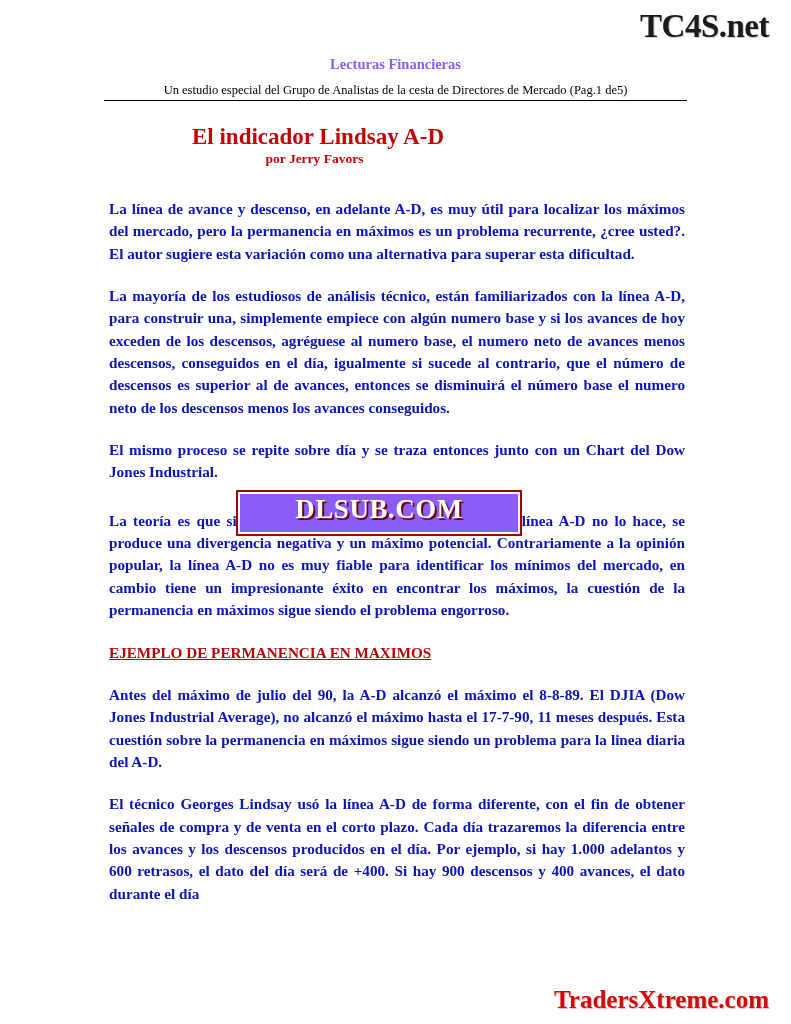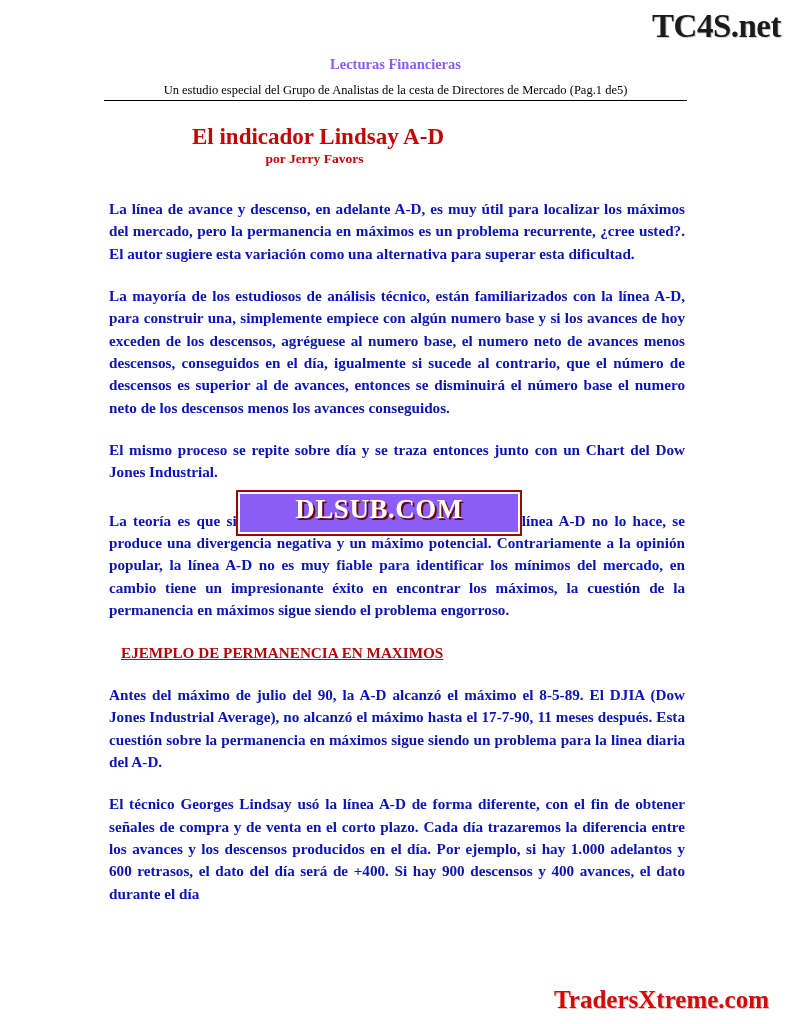--- a/index.html
+++ b/index.html
@@ -17,21 +17,21 @@
   .page {
     position: relative;
     width: 791px;
     height: 1024px;
     box-sizing: border-box;
   }
   
   .wm-top {
     position: absolute;
     top: 8px;
-    right: 10px;
+    right: 22px;
     font-family: "Liberation Serif", serif;
     font-weight: bold;
     font-size: 33px;
     color: #1b1b1b;
     letter-spacing: -0.5px;
     text-shadow: 1px 1px 0 #cfcfcf;
   }
   
   .hdr {
     position: absolute;
@@ -94,21 +94,20 @@
     line-height: 1.47;
     color: #0b14b4;
     text-align: justify;
   }
   .body p.section {
     color: #b30606;
     text-decoration: underline;
     text-align: left;
     margin-bottom: 20px;
     font-size: 15.2px;
-    margin-left: 12px;
   }
   .body p.tight {
     margin-bottom: 16px;
   }
   
   .stamp {
     position: absolute;
     top: 492px;
     left: 238px;
     width: 278px;
@@ -156,21 +155,21 @@
 
   <div class="doc-title">El indicador Lindsay A-D</div>
   <div class="doc-author">por Jerry Favors</div>
 
   <div class="body">
     <p>La línea de avance y descenso, en adelante A-D, es muy útil para localizar los máximos del mercado, pero la permanencia en máximos es un problema recurrente, ¿cree usted?. El autor sugiere esta variación como una alternativa para superar esta dificultad.</p>
     <p>La mayoría de los estudiosos de análisis técnico, están familiarizados con la línea A-D, para construir una, simplemente empiece con algún numero base y si los avances de hoy exceden de los descensos, agréguese al numero base, el numero neto de avances menos descensos, conseguidos en el día, igualmente si sucede al contrario, que el número de descensos es superior al de avances, entonces se disminuirá el número base el numero neto de los descensos menos los avances conseguidos.</p>
     <p class="tight">El mismo proceso se repite sobre día y se traza entonces junto con un Chart del Dow Jones Industrial.</p>
     <p style="margin-top:26px">La teoría es que si el DJ alcanza un nuevo máximo pero la línea A-D no lo hace, se produce una divergencia negativa y un máximo potencial. Contrariamente a la opinión popular, la línea A-D no es muy fiable para identificar los mínimos del mercado, en cambio tiene un impresionante éxito en encontrar los máximos, la cuestión de la permanencia en máximos sigue siendo el problema engorroso.</p>
     <p class="section">EJEMPLO DE PERMANENCIA EN MAXIMOS</p>
-    <p>Antes del máximo de julio del 90, la A-D alcanzó el máximo el 8-5-89. El DJIA (Dow Jones Industrial Average), no alcanzó el máximo hasta el 17-7-90, 11 meses después. Esta cuestión sobre la permanencia en máximos sigue siendo un problema para la linea diaria del A-D.</p>
+    <p>Antes del máximo de julio del 90, la A-D alcanzó el máximo el 8-8-89. El DJIA (Dow Jones Industrial Average), no alcanzó el máximo hasta el 17-7-90, 11 meses después. Esta cuestión sobre la permanencia en máximos sigue siendo un problema para la linea diaria del A-D.</p>
     <p>El técnico Georges Lindsay usó la línea A-D de forma diferente, con el fin de obtener señales de compra y de venta en el corto plazo. Cada día trazaremos la diferencia entre los avances y los descensos producidos en el día. Por ejemplo, si hay 1.000 adelantos y 600 retrasos, el dato del día será de +400. Si hay 900 descensos y 400 avances, el dato durante el día</p>
   </div>
 
   <div class="stamp">
     <span>DLSUB.COM</span>
   </div>
 
   <div class="wm-bottom">TradersXtreme.com</div>
 
 </div>

